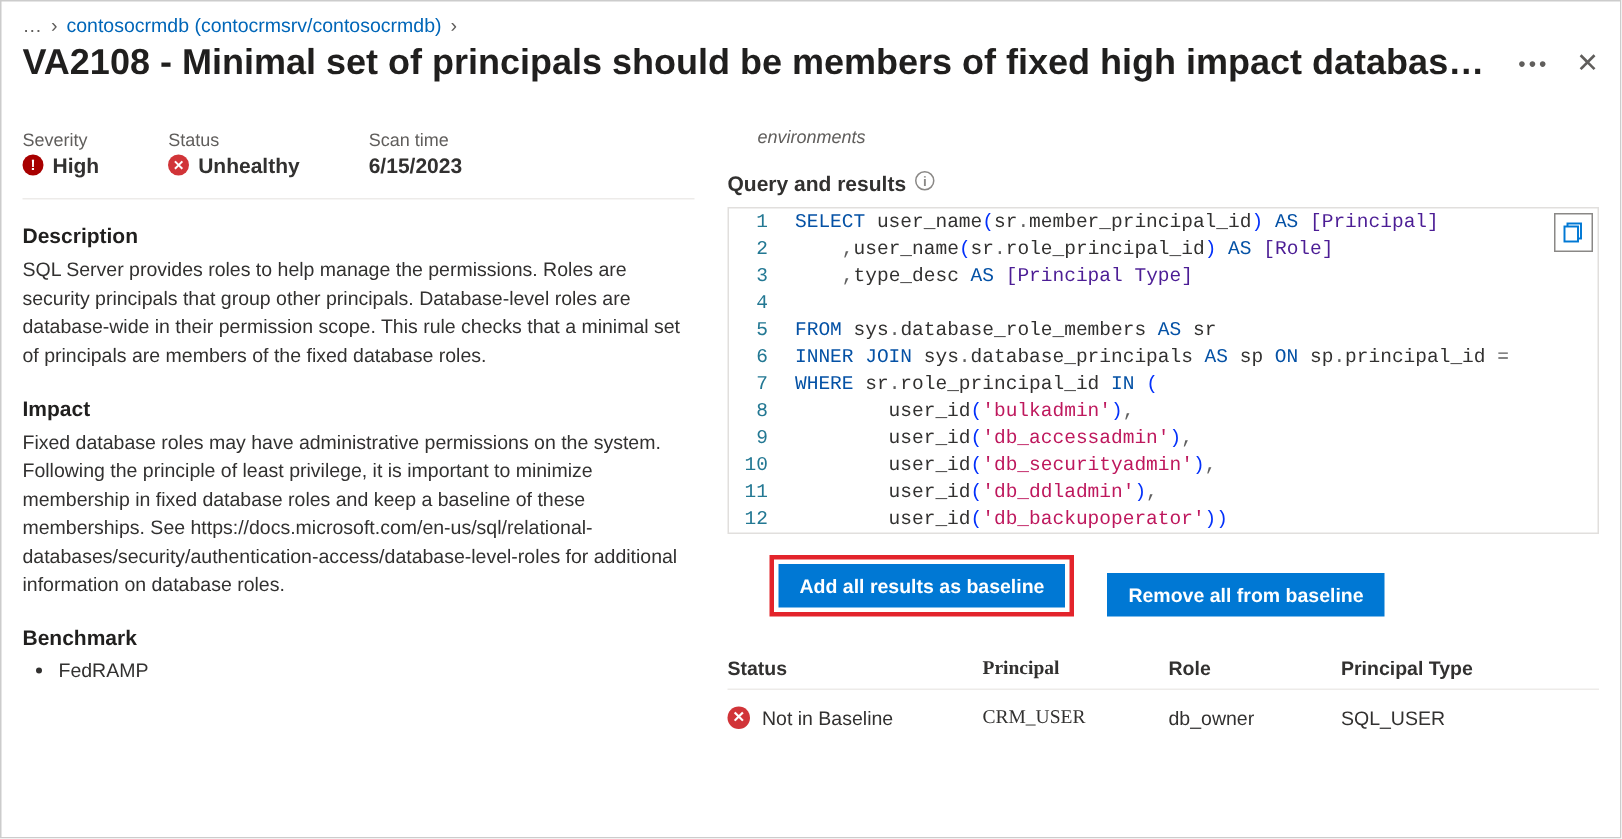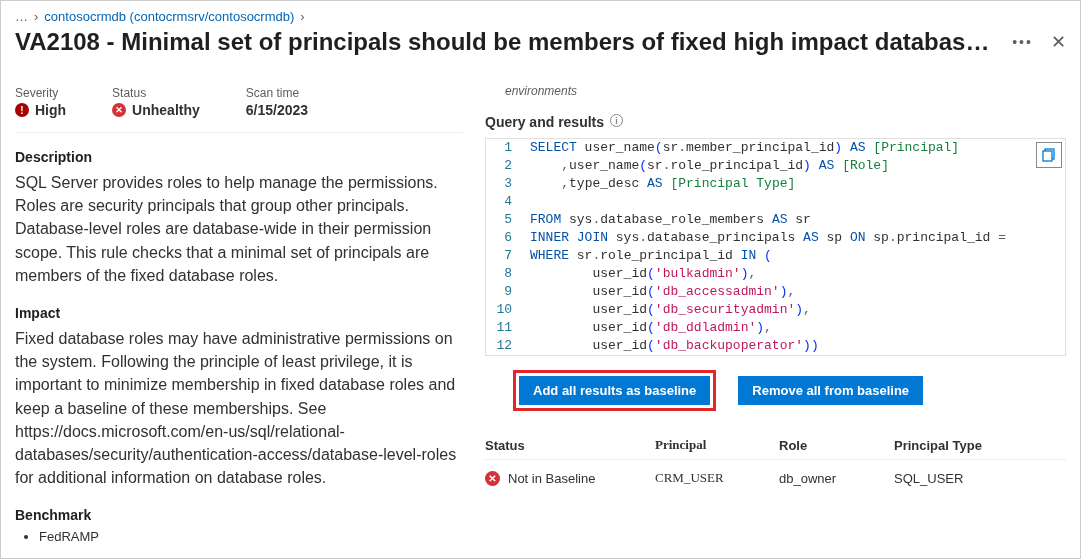--- a/index.html
+++ b/index.html
@@ -95,21 +95,21 @@
     display: inline-flex; align-items: center; justify-content: center;
     font-weight: 700;
   }
   .section-h {
     font-weight: 600;
     font-size: 14px;
     color: #201f1e;
     margin-bottom: 6px;
   }
   .section-body {
-    font-size: 16px;
+    font-size: 13px;
     color: #323130;
     line-height: 1.45;
     margin-bottom: 18px;
   }
   ul.bench { padding-left: 24px; }
   ul.bench li { margin-top: 4px; }
   .envs {
     font-style: italic;
     color: #605e5c;
     font-size: 12px;
@@ -141,34 +141,34 @@
   .code-row { display: flex; }
   .gutter {
     width: 36px; text-align: right; padding-right: 10px;
     color: #237893; user-select: none;
     border-right: 0;
   }
   .code-line { padding-left: 8px; white-space: pre; color: #323130; }
   .kw { color: #0451a5; }
   .op { color: #606060; }
   .as { color: #0451a5; }
-  .alias { color: #15803d; }
+  .alias { color: #4c1d95; }
   .str { color: #be185d; }
   .br { color: #0431fa; }
   .copy-btn {
     position: absolute;
     top: 4px; right: 4px;
     width: 26px; height: 26px;
     border: 1px solid #8a8886;
     background: #fff;
     display: flex; align-items: center; justify-content: center;
     cursor: pointer;
     color: #0066b8;
   }
-  .btn-row { display: flex; gap: 22px; margin-top: 14px; align-items: center; padding-left: 28px; }
+  .btn-row { display: flex; gap: 22px; margin-top: 14px; align-items: flex-end; padding-left: 28px; }
   .primary-btn {
     background: #0078d4;
     color: #fff;
     border: none;
     padding: 7px 14px;
     font-size: 13px;
     font-weight: 600;
     cursor: pointer;
   }
   .highlight-box {

